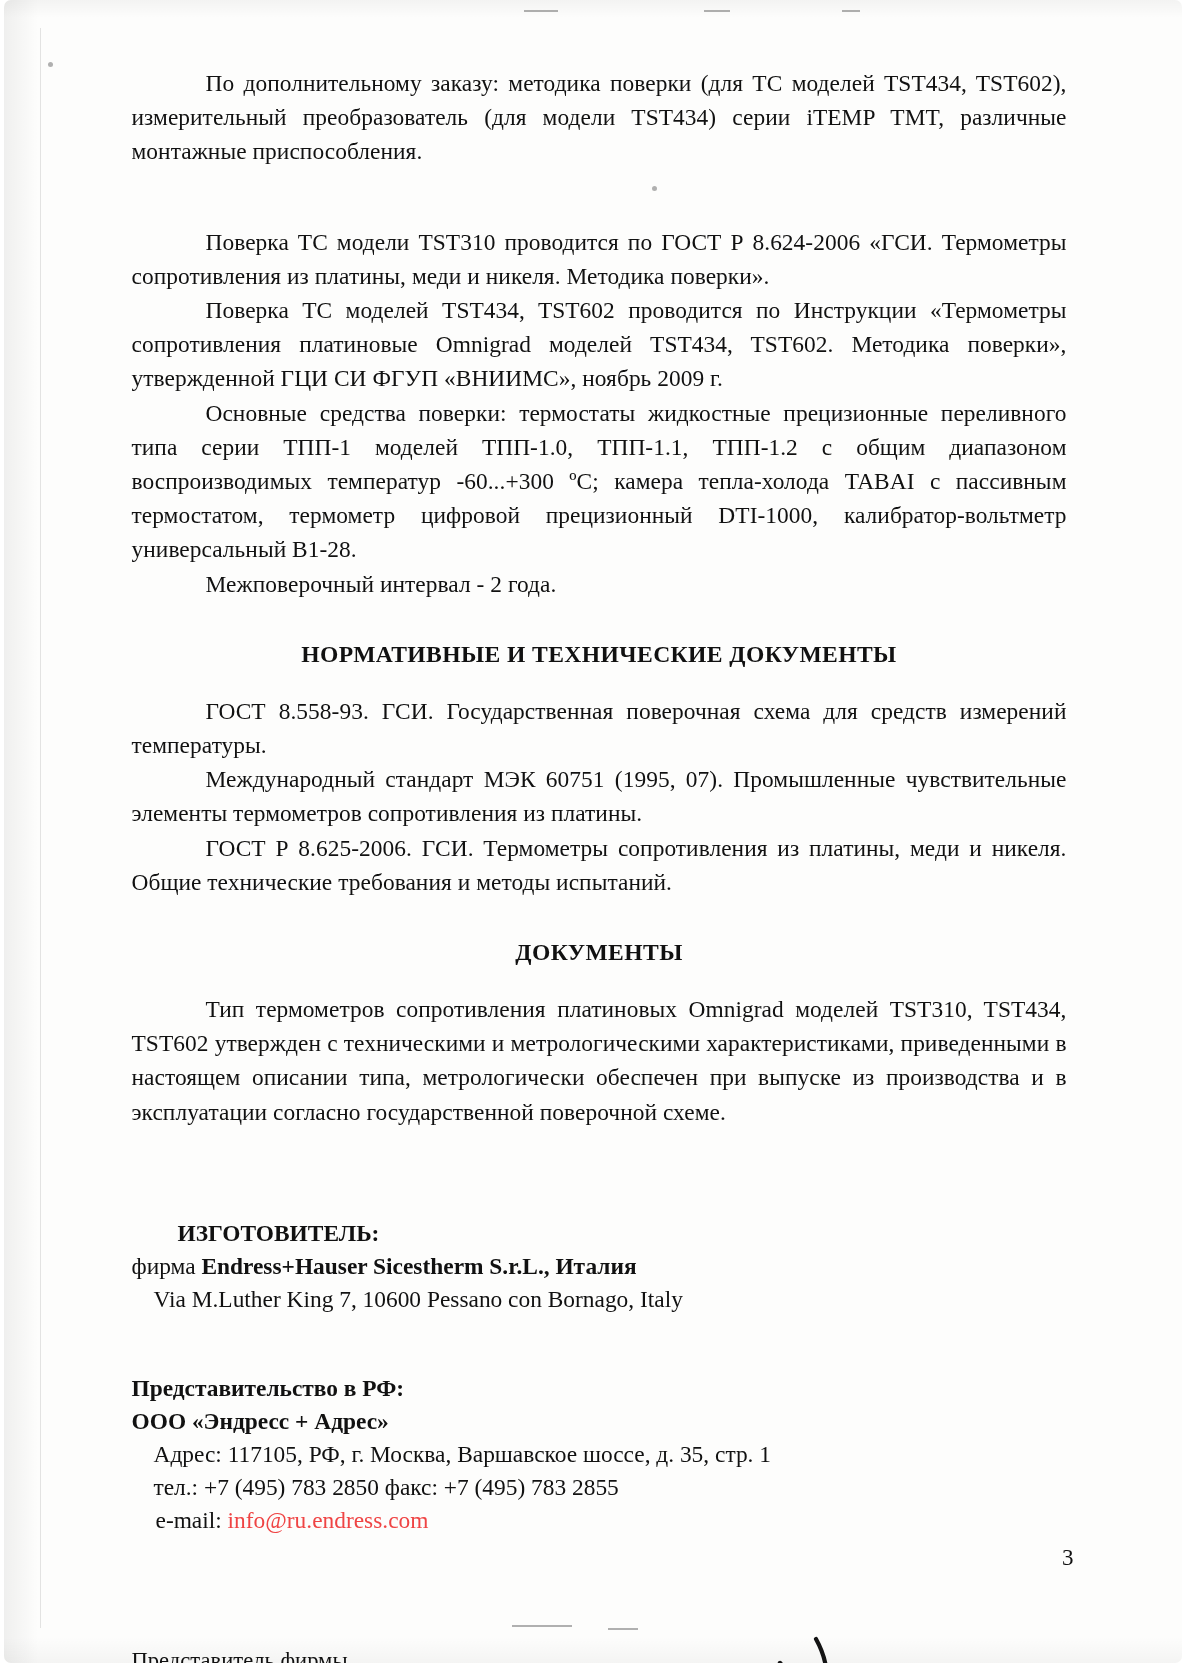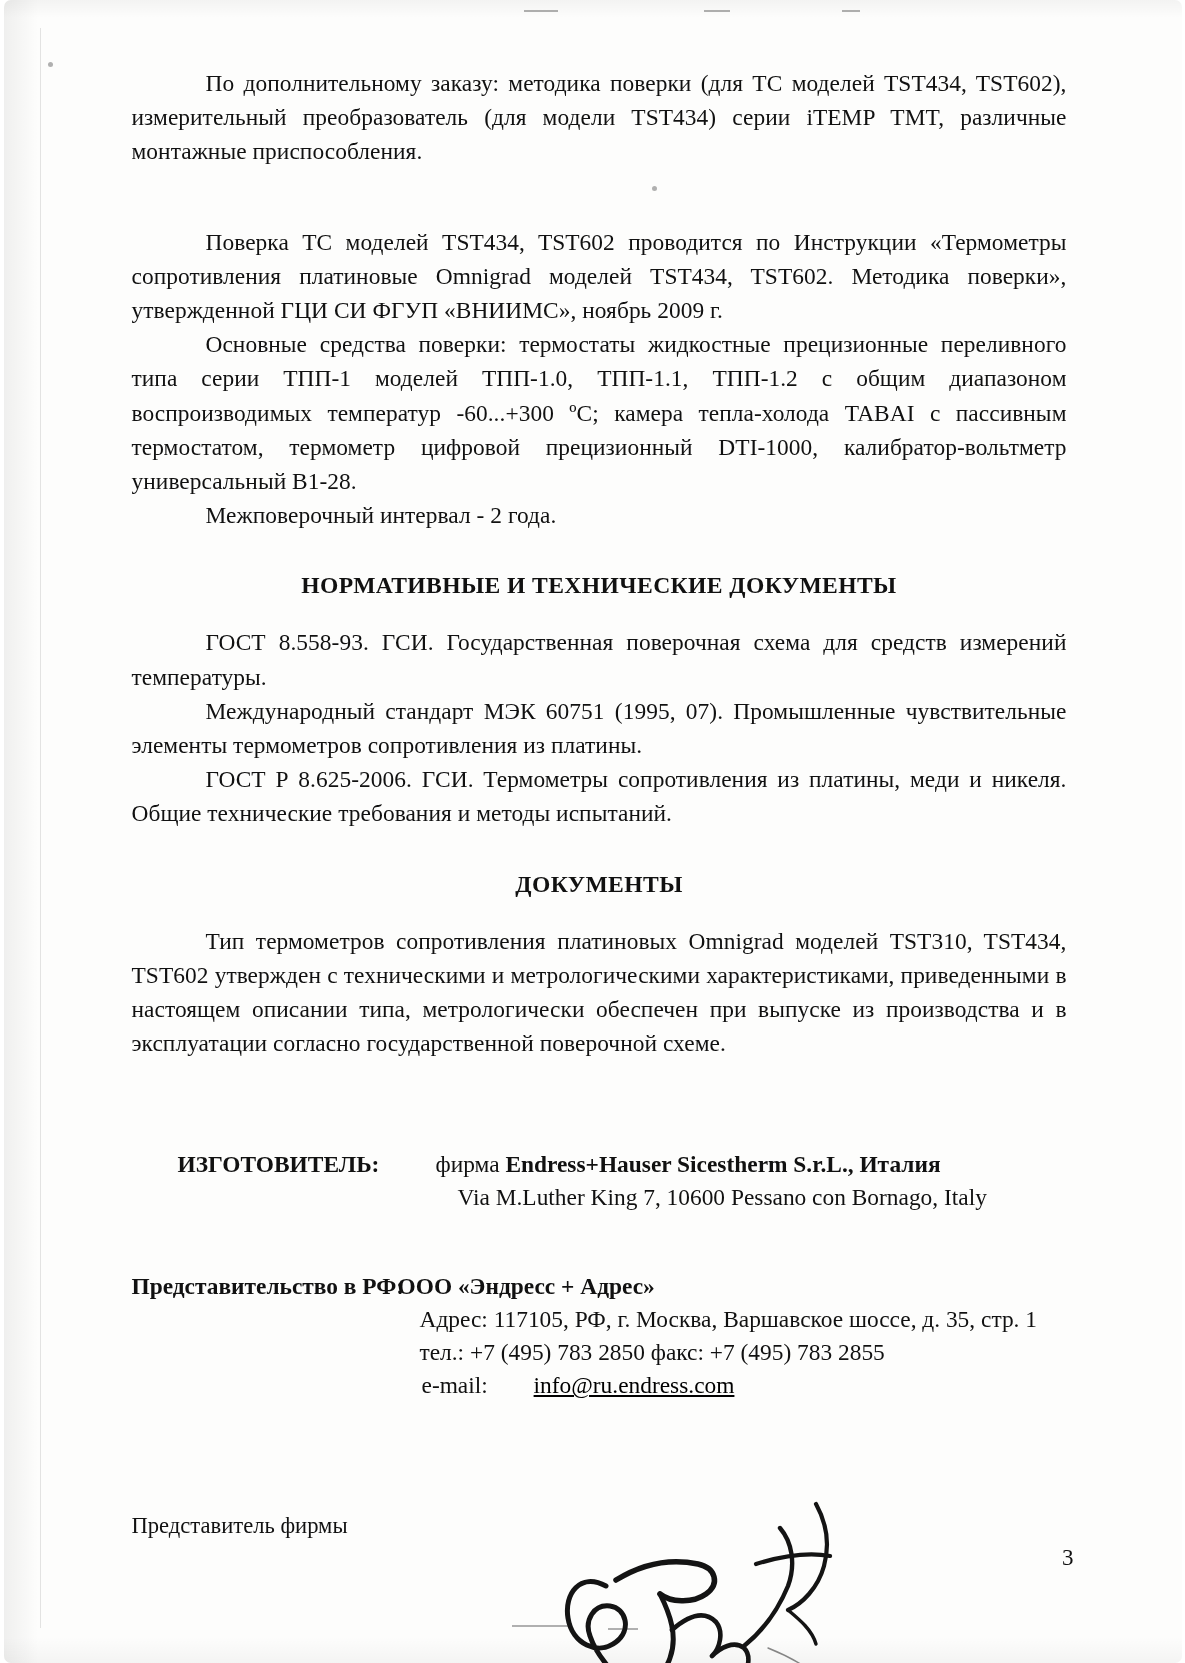--- a/index.html
+++ b/index.html
@@ -93,37 +93,36 @@
   .sp-44 { height: 44px; }
   .sp-56 { height: 56px; }
   .sp-62 { height: 62px; }
 
   
   .kv-block {
     display: flex;
     align-items: flex-start;
     font-size: 23.4px;
     line-height: 33px;
+    flex-direction: column;
   }
   .kv-label {
     font-weight: bold;
     white-space: nowrap;
     flex: 0 0 auto;
   }
   .kv-label.mfr { width: 258px; padding-left: 46px; }
   .kv-label.rep { width: 266px; padding-left: 0px; }
   .kv-value { flex: 1 1 auto; }
   .kv-value .line-strong { font-weight: bold; }
   .kv-value .line { display: block; white-space: nowrap; }
   .kv-value .line.indent-1 { padding-left: 22px; }
   .kv-value .line.indent-2 { padding-left: 24px; }
   .email-link {
-    text-decoration: underline;
-    color: #000000;
-    margin-left: 40px;
+    color: #ef4444;
   }
 
   
   .sign-area {
     position: relative;
     height: 260px;
   }
   .sign-left {
     position: absolute;
     left: 0;
@@ -174,20 +173,21 @@
   <div class="speck" style="left:44px; top:62px; width:5px; height:5px;"></div>
   <div class="speck" style="left:648px; top:186px; width:5px; height:5px;"></div>
 
   <div class="content">
 
     <p class="body-par">По дополнительному заказу: методика поверки (для ТС моделей TST434, TST602), измерительный преобразователь (для модели TST434) серии iTEMP TMT, различные монтажные приспособления.</p>
 
     <div class="sp-30"></div>
     <div class="sp-26"></div>
 
+    <p class="body-par">Поверка ТС модели TST310 проводится по ГОСТ Р 8.624-2006 «ГСИ. Термометры сопротивления из платины, меди и никеля. Методика поверки».</p>
     <p class="body-par">Поверка ТС моделей TST434, TST602 проводится по Инструкции «Термометры сопротивления платиновые Omnigrad моделей TST434, TST602. Методика поверки», утвержденной ГЦИ СИ ФГУП «ВНИИМС», ноябрь 2009 г.</p>
     <p class="body-par">Основные средства поверки: термостаты жидкостные прецизионные переливного типа серии ТПП-1 моделей ТПП-1.0, ТПП-1.1, ТПП-1.2 с общим диапазоном воспроизводимых температур -60...+300 ºС; камера тепла-холода TABAI с пассивным термостатом, термометр цифровой прецизионный DTI-1000, калибратор-вольтметр универсальный В1-28.</p>
     <p class="body-par">Межповерочный интервал - 2 года.</p>
 
     <div class="sp-40"></div>
     <h2 class="section-head">НОРМАТИВНЫЕ И ТЕХНИЧЕСКИЕ ДОКУМЕНТЫ</h2>
     <div class="sp-26"></div>
 
     <p class="body-par">ГОСТ 8.558-93.  ГСИ. Государственная поверочная схема для средств измерений температуры.</p>
     <p class="body-par">Международный стандарт МЭК 60751 (1995, 07). Промышленные чувствительные элементы термометров сопротивления из платины.</p>

